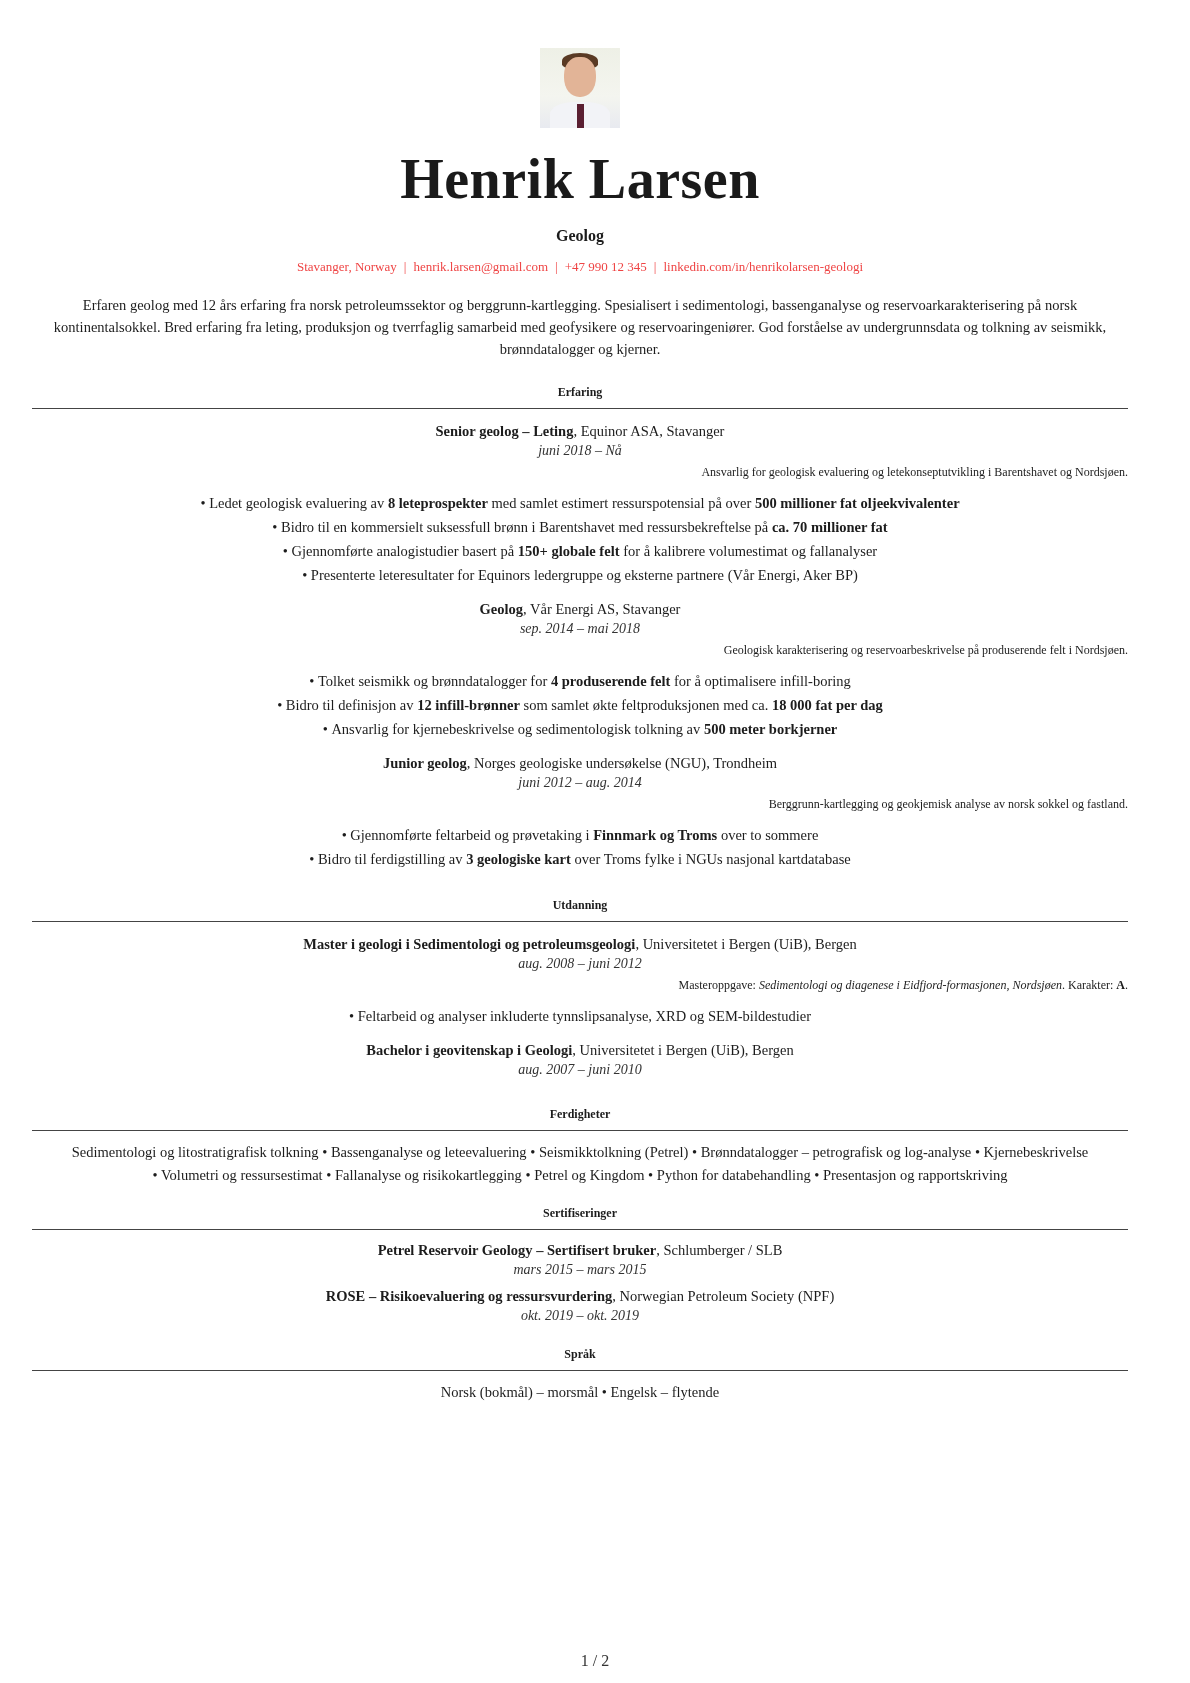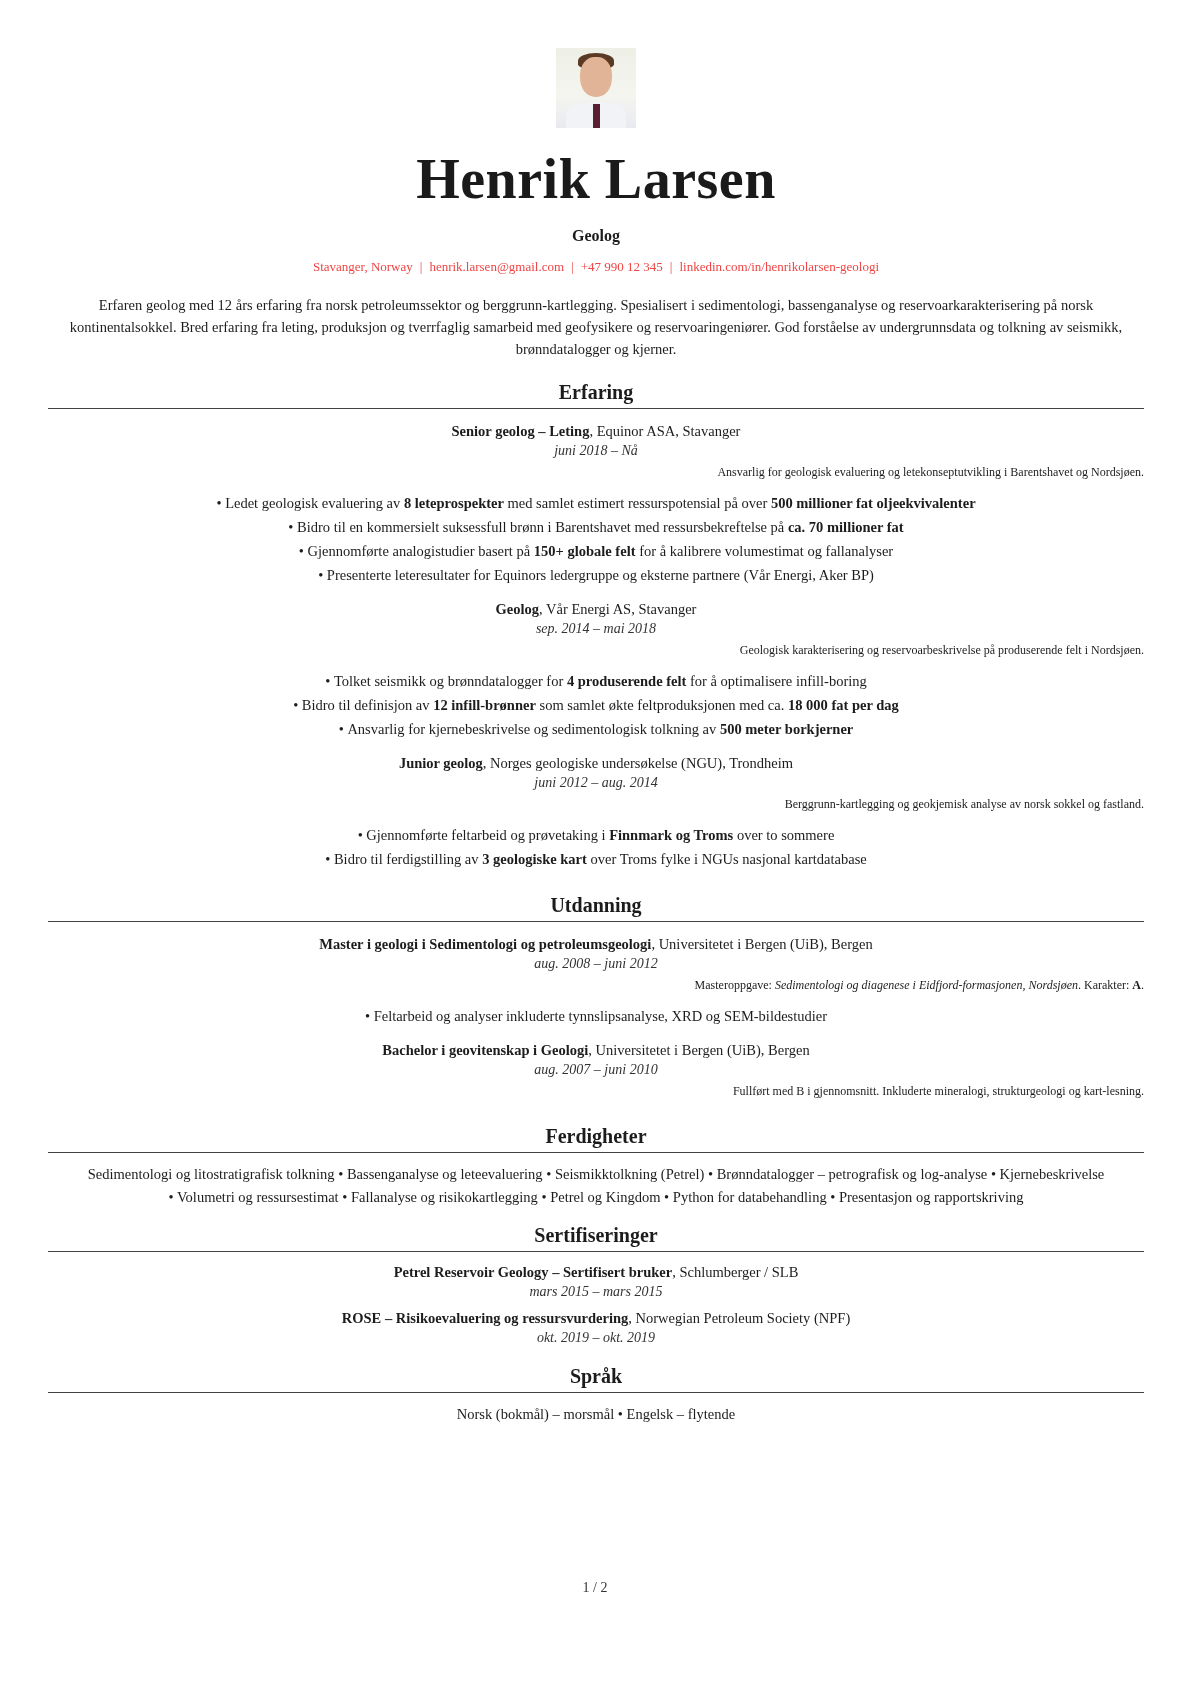--- a/index.html
+++ b/index.html
@@ -6,21 +6,21 @@
     body {
       width: 1190px;
       height: 1683px;
       position: relative;
       font-family: "Liberation Serif", "DejaVu Serif", serif;
       color: #1c1c1c;
       overflow: hidden;
     }
     .page {
       position: absolute;
-      left: 48px;
+      left: 32px;
       top: 0;
       width: 1096px;
       text-align: center;
     }
     .photo {
       width: 80px;
       height: 80px;
       margin: 48px auto 0 auto;
       background: linear-gradient(180deg, #eef0e6 0%, #f4f5ef 60%, #e8eaf0 100%);
       position: relative;
@@ -63,42 +63,42 @@
       color: #ef4444;
     }
     .contact .sep { margin: 0 7px; }
     .summary {
       font-size: 14.5px;
       line-height: 22px;
       margin-top: 18px;
       padding: 0 2px;
     }
     .section-head {
-      font-size: 20px;
+      font-size: 12px;
       font-weight: bold;
       margin-top: 20px;
       padding-bottom: 6px;
       border-bottom: 1.5px solid #444;
       line-height: 20px;
     }
     .entry { margin-top: 12px; }
     .entry-head { font-size: 14.5px; line-height: 20px; }
     .entry-head b { font-weight: bold; }
     .entry-date { font-size: 14px; font-style: italic; line-height: 20px; color: #333; }
     .entry-desc { font-size: 12px; line-height: 22px; text-align: right; }
     .bullets { list-style: none; margin: 8px 0 0 0; padding: 0; }
     .bullets li { font-size: 14.5px; line-height: 24px; }
     .bullets li::before { content: "\2022\00a0"; }
     .skills { font-size: 14.5px; line-height: 23px; margin-top: 10px; }
     .footer {
       position: absolute;
       left: 0; width: 1190px;
-      top: 1580px;
+      top: 1652px;
       text-align: center;
-      font-size: 14px;
+      font-size: 16px;
       color: #333;
     }
     i.em { }
   </style>
 </head>
 <body>
 
 <div class="page">
 
   <div class="photo">
@@ -159,21 +159,20 @@
     <div class="entry-date">aug. 2008 – juni 2012</div>
     <div class="entry-desc"><span>Masteroppgave: </span><i class="em">Sedimentologi og diagenese i Eidfjord-formasjonen, Nordsjøen</i><span>. Karakter: </span><b>A</b><span>.</span></div>
     <ul class="bullets">
       <li>Feltarbeid og analyser inkluderte tynnslipsanalyse, XRD og SEM-bildestudier</li>
     </ul>
   </div>
 
   <div class="entry">
     <div class="entry-head"><b>Bachelor i geovitenskap i Geologi</b><span>, Universitetet i Bergen (UiB), Bergen</span></div>
     <div class="entry-date">aug. 2007 – juni 2010</div>
-    <div class="entry-desc">Fullført med B i gjennomsnitt. Inkluderte mineralogi, strukturgeologi og kart-lesning.</div>
   </div>
 
   <div class="section-head" style="margin-top:24px;">Ferdigheter</div>
   <div class="skills">
     <div>Sedimentologi og litostratigrafisk tolkning • Bassenganalyse og leteevaluering • Seismikktolkning (Petrel) • Brønndatalogger – petrografisk og log-analyse • Kjernebeskrivelse</div>
     <div>• Volumetri og ressursestimat • Fallanalyse og risikokartlegging • Petrel og Kingdom • Python for databehandling • Presentasjon og rapportskriving</div>
   </div>
 
   <div class="section-head" style="margin-top:16px;">Sertifiseringer</div>
 

